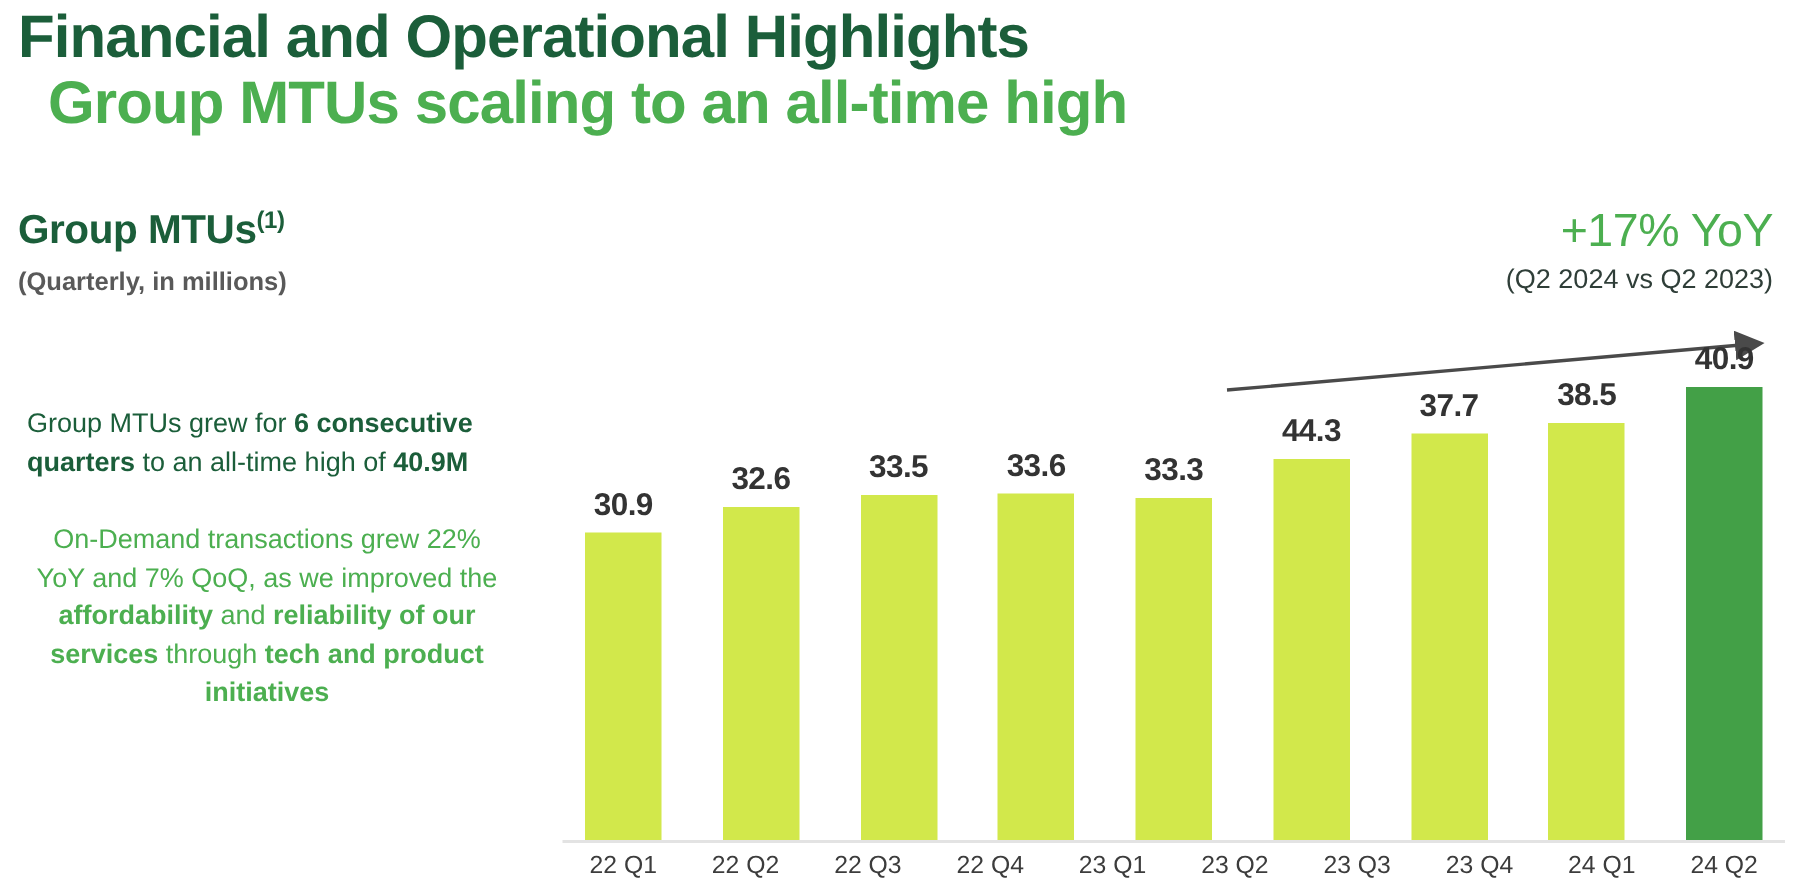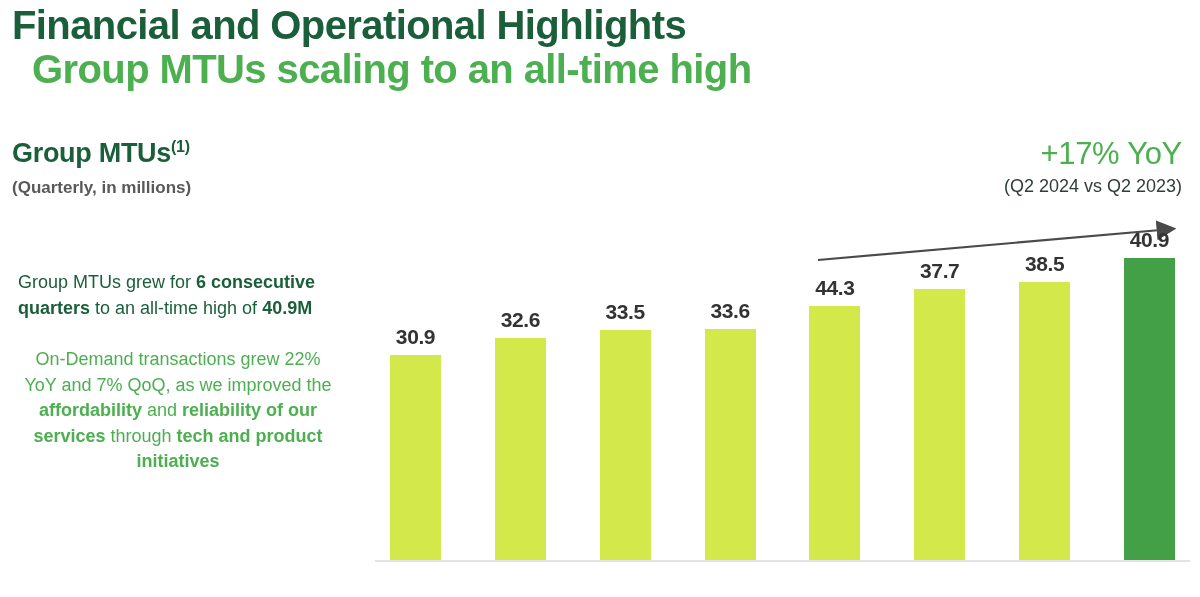--- a/index.html
+++ b/index.html
@@ -231,30 +231,46 @@
       </div>
       <div class="col">
         <div class="bar-value">33.5</div>
         <div class="bar" style="height: 231px;"></div>
       </div>
       <div class="col">
         <div class="bar-value">33.6</div>
         <div class="bar" style="height: 232px;"></div>
       </div>
       <div class="col">
+        <div class="bar-value">33.3</div>
+        <div class="bar" style="height: 229px;"></div>
+      </div>
+      <div class="col">
         <div class="bar-value">44.3</div>
         <div class="bar" style="height: 255px;"></div>
       </div>
       <div class="col">
         <div class="bar-value">37.7</div>
         <div class="bar" style="height: 272px;"></div>
       </div>
       <div class="col">
         <div class="bar-value">38.5</div>
         <div class="bar" style="height: 279px;"></div>
       </div>
       <div class="col highlight">
         <div class="bar-value">40.9</div>
         <div class="bar" style="height: 303px;"></div>
       </div>
     </div>
   <div class="axis-line"></div>
+  <div class="tick-row">
+      <div class="tick">22 Q1</div>
+      <div class="tick">22 Q2</div>
+      <div class="tick">22 Q3</div>
+      <div class="tick">22 Q4</div>
+      <div class="tick">23 Q1</div>
+      <div class="tick">23 Q2</div>
+      <div class="tick">23 Q3</div>
+      <div class="tick">23 Q4</div>
+      <div class="tick">24 Q1</div>
+      <div class="tick">24 Q2</div>
+    </div>
 </div>
 
 </body></html>

